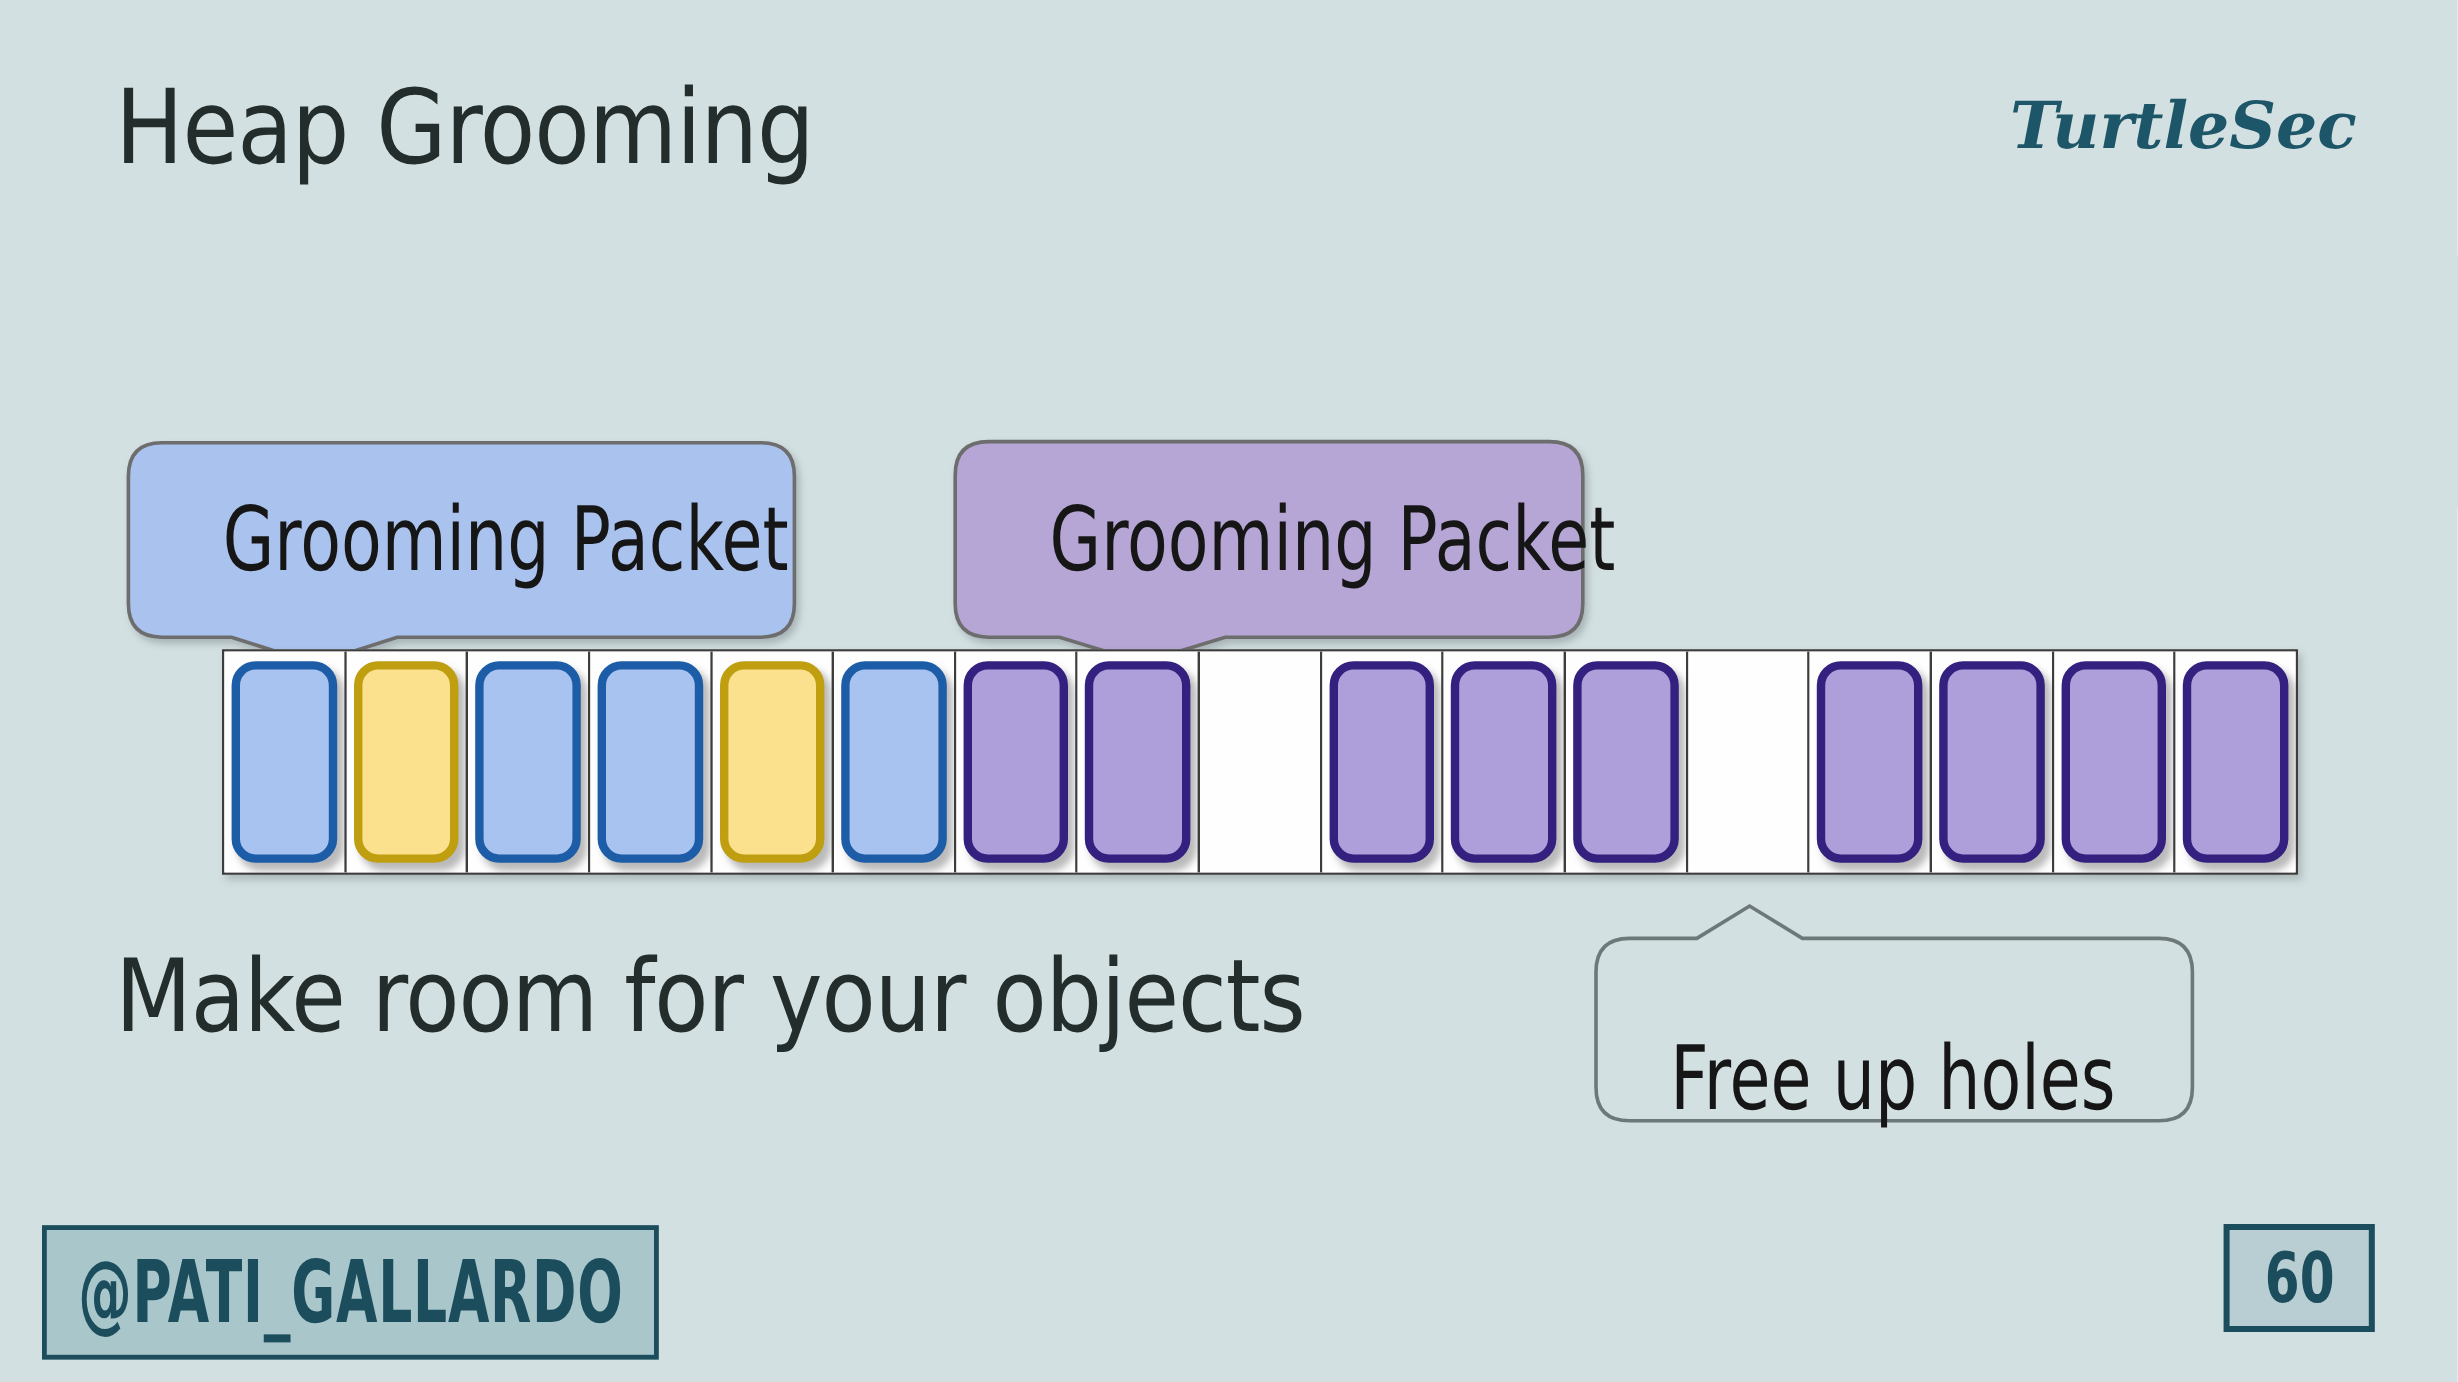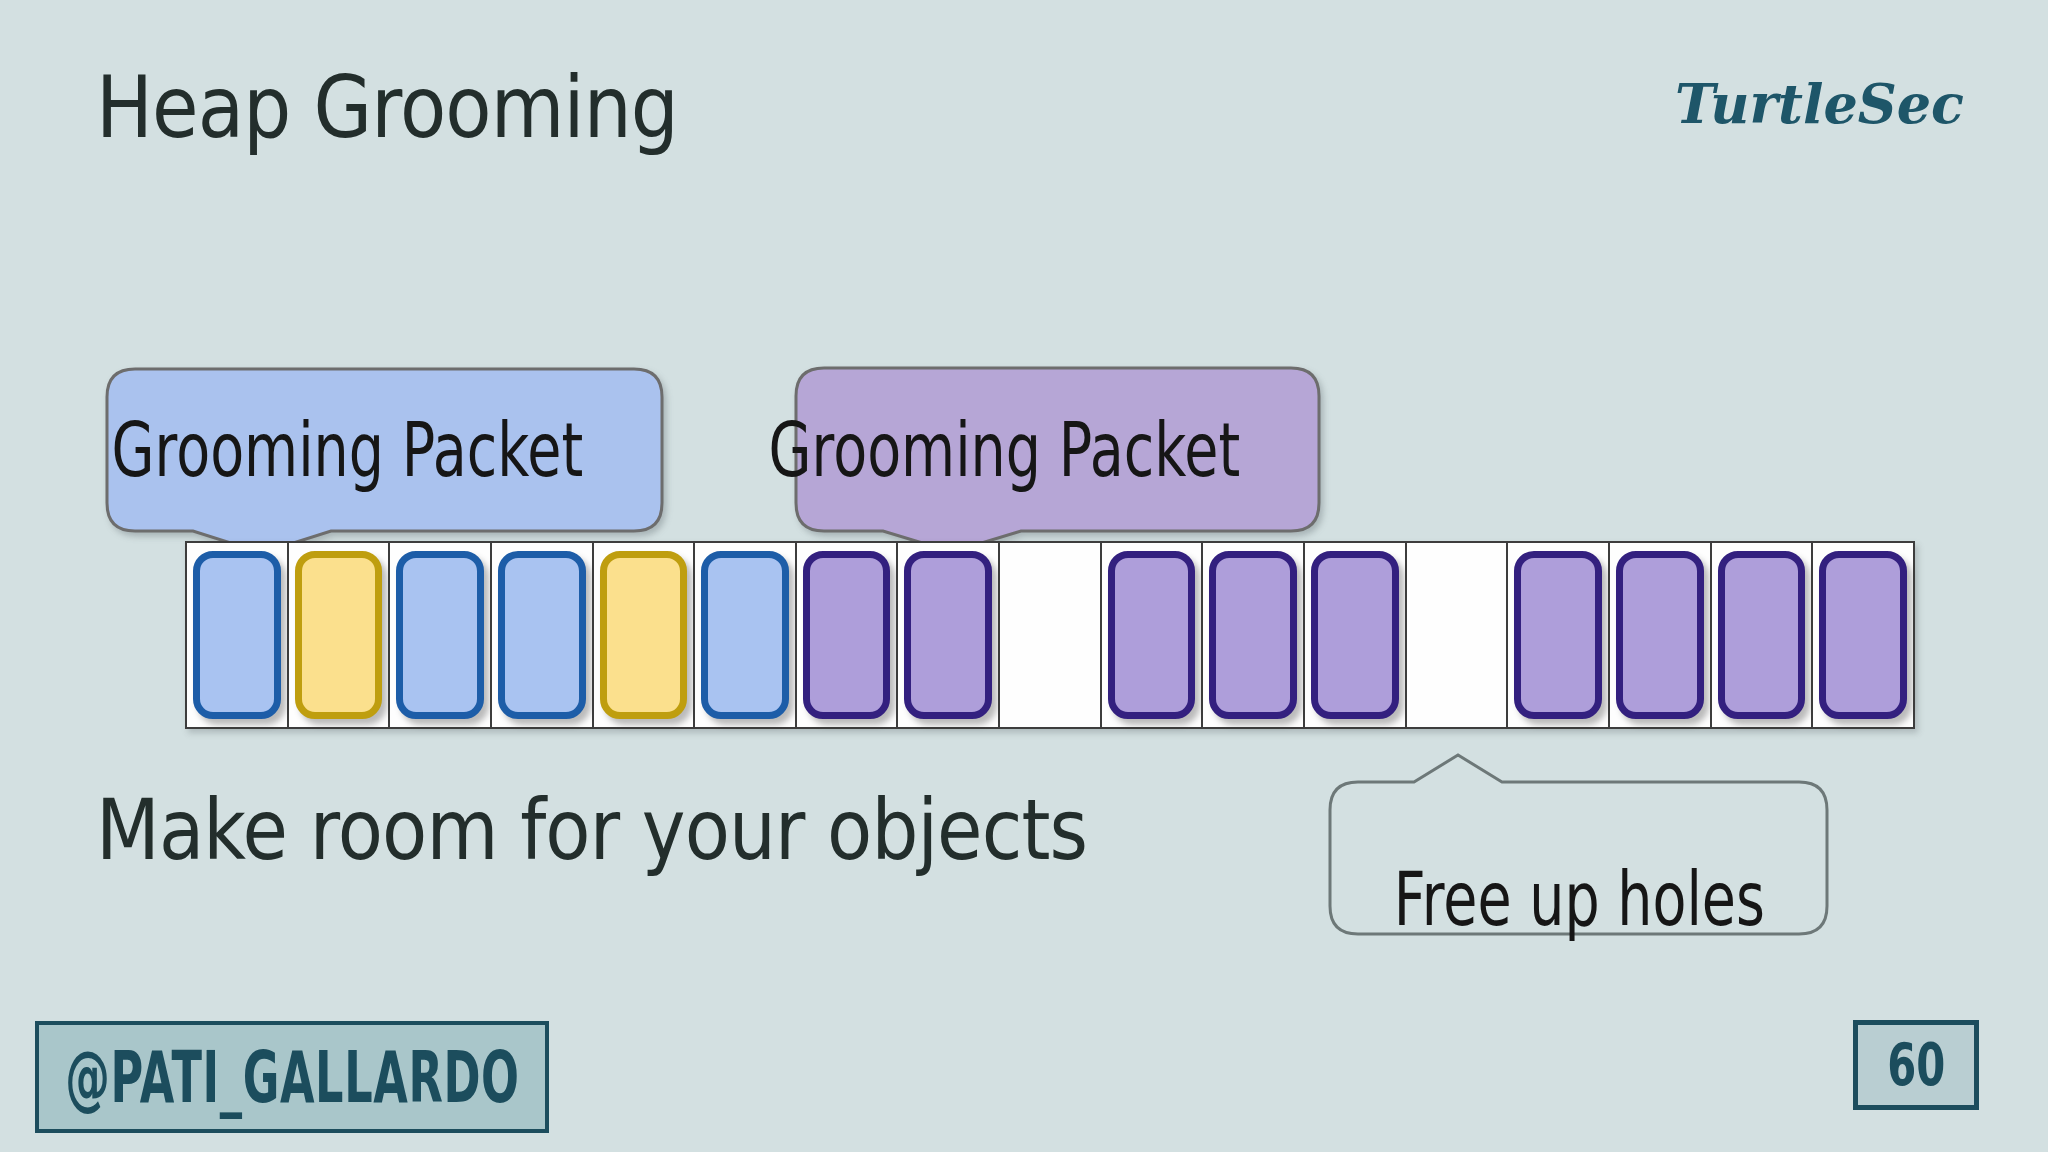--- a/index.html
+++ b/index.html
@@ -28,21 +28,21 @@
     position:absolute;top:72px;right:84px;
     font-family:"DejaVu Serif",serif;
     font-style:italic;font-weight:bold;
     font-size:54px;color:var(--brand-color,#1e5669);
     letter-spacing:0;white-space:nowrap;margin-left:40px;
   }
   
   .callout{position:absolute;}
   .callout svg{position:absolute;left:0;top:0;overflow:visible;}
   .callout .label{
-    position:absolute;display:flex;align-items:center;justify-content:flex-end;
+    position:absolute;display:flex;align-items:center;justify-content:flex-start;
     color:#161616;font-size:74px;font-weight:400;white-space:nowrap;
   }
   .callout .label span{display:inline-block;transform:scaleX(.75);}
   .callout-blue{left:105px;top:367px;width:560px;height:198px;}
   .callout-blue .label{left:2px;top:2px;width:555px;height:162px;}
   .callout-purple{left:794px;top:366px;width:531px;height:198px;}
   .callout-purple .label{left:2px;top:2px;width:523px;height:163px;}
   .callout-holes{left:1328px;top:751px;width:503px;height:187px;}
   .callout-holes .label{left:2px;top:31px;width:497px;height:152px;margin-top:41px;}
   .bubble-shadow{filter:drop-shadow(3px 4px 3px rgba(70,80,85,.30));}

